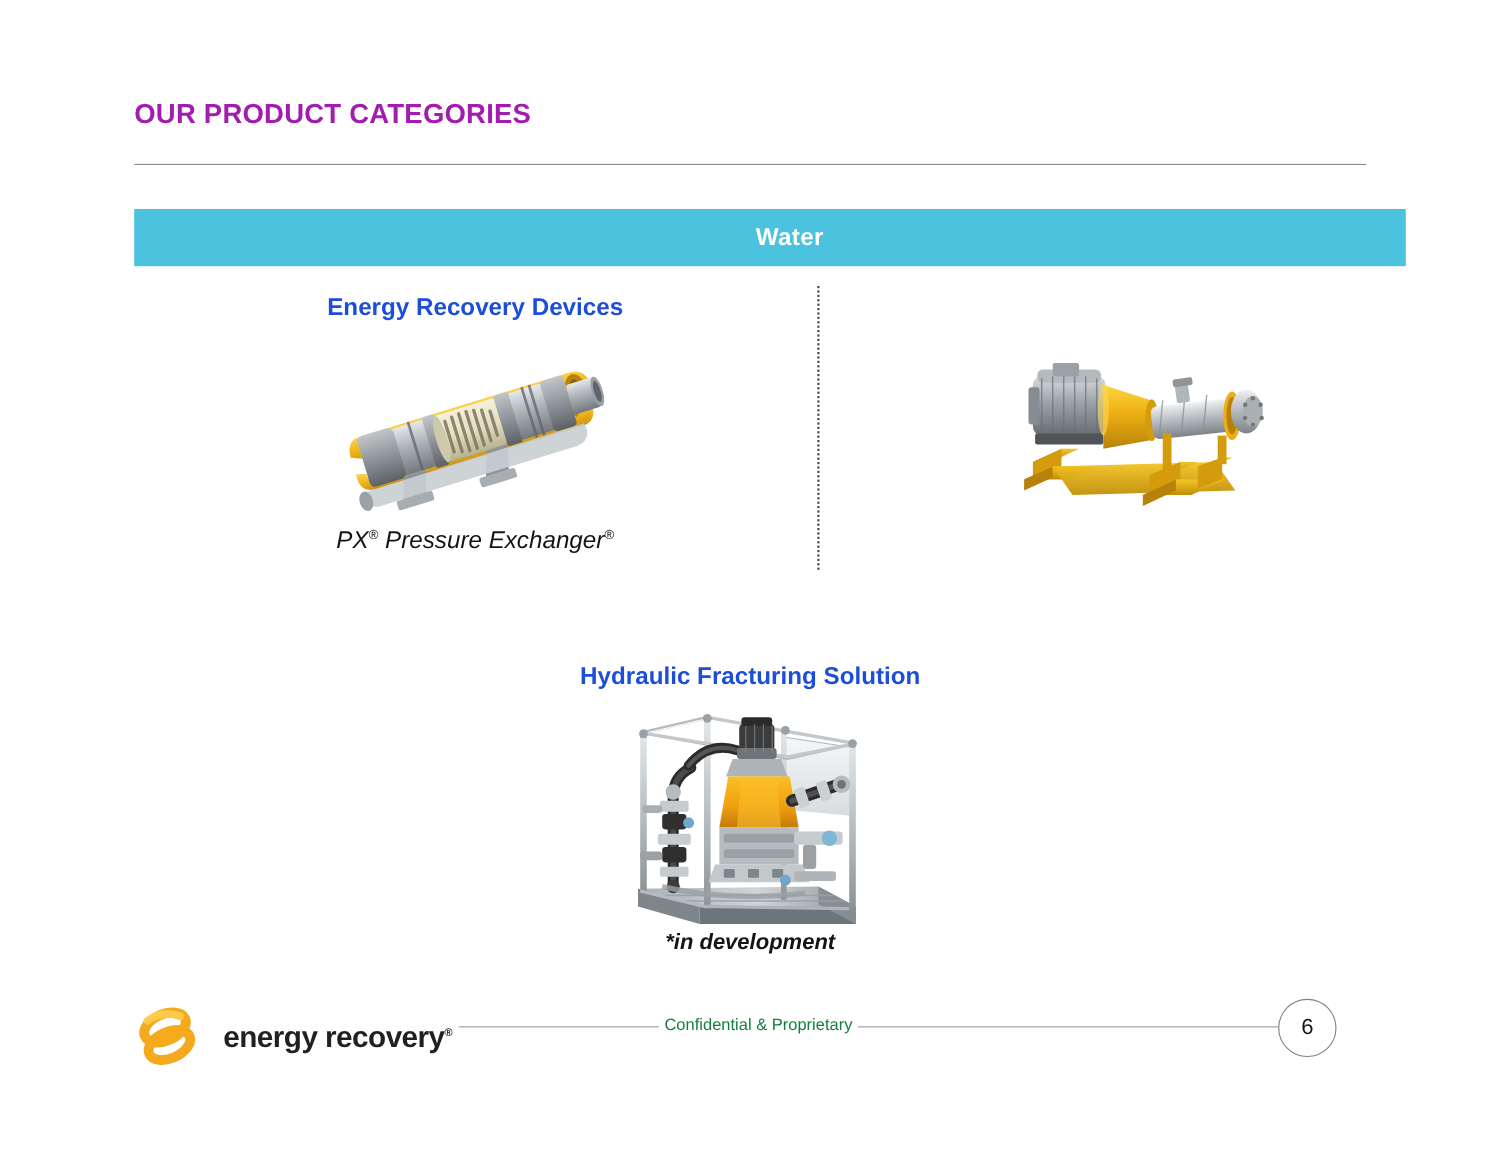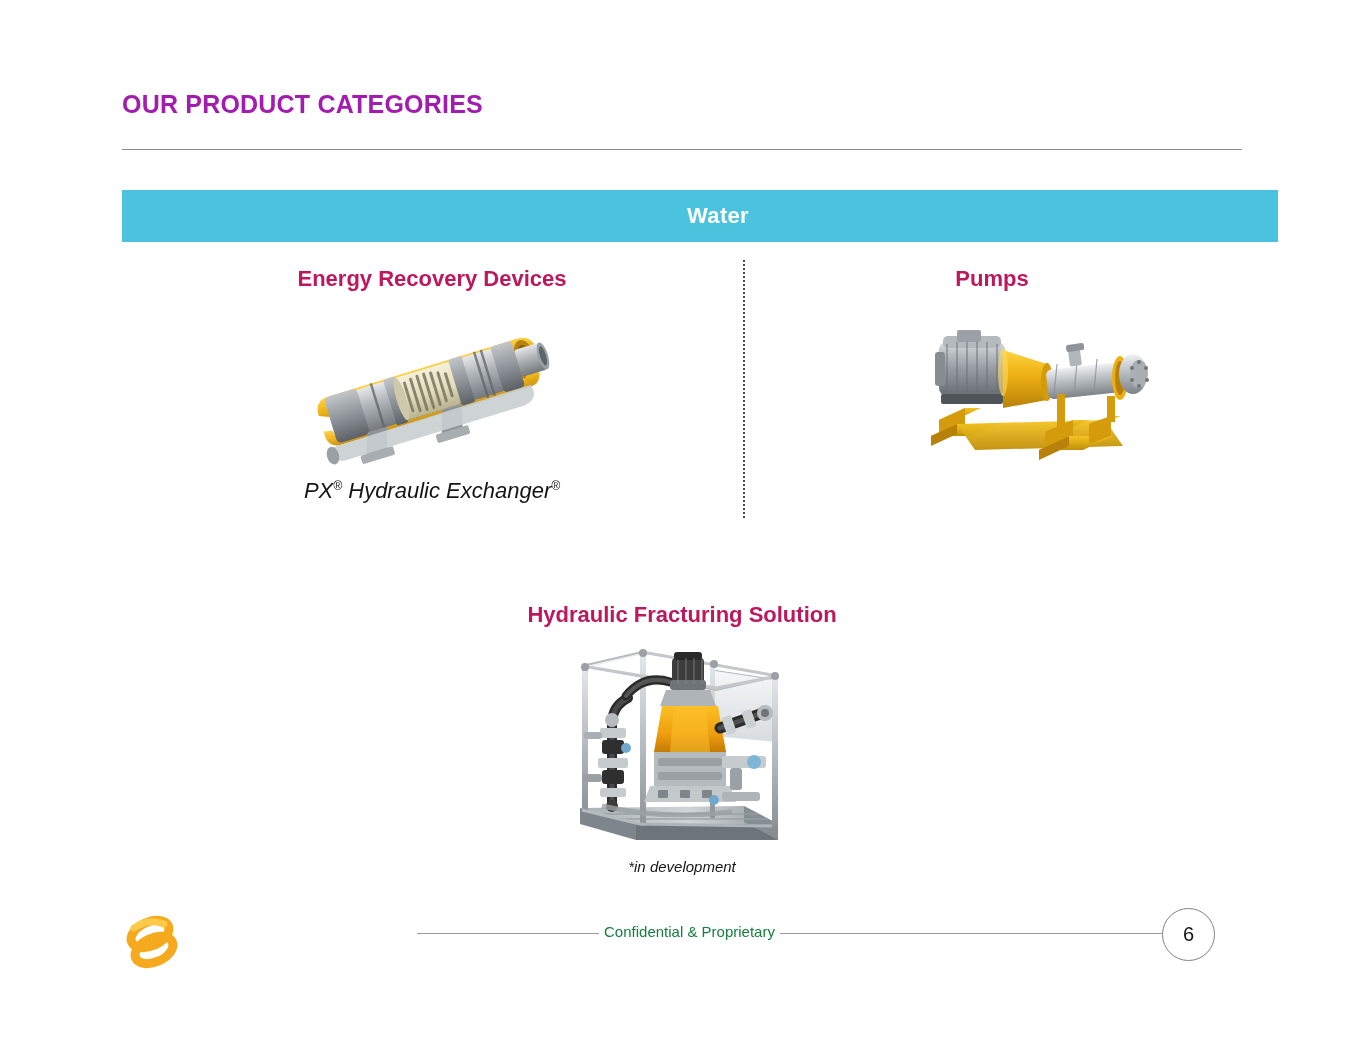--- a/index.html
+++ b/index.html
@@ -72,21 +72,21 @@
     position: absolute;
     left: 60px;
     top: 208px;
     width: 1120px;
     height: 280px;
   }
   .col-heading {
     position: absolute;
     font-size: 22px;
     font-weight: bold;
-    color: #be185d;
+    color: #1d4ed8;
     white-space: nowrap;
     text-align: center;
   }
   .heading-erd {
     left: 0;
     top: 16px;
     width: 620px;
   }
   .heading-pumps {
     left: 620px;
@@ -127,23 +127,24 @@
     width: 1120px;
     height: 300px;
   }
   .heading-frac {
     left: 0;
     top: 12px;
     width: 1120px;
   }
   .caption-dev {
     left: 0;
-    top: 268px;
+    top: 256px;
     width: 1120px;
-    font-size: 15px;
+    font-size: 20px;
+    font-weight: bold;
   }
 
   
   .art {
     position: absolute;
     overflow: hidden;
   }
   .art-erd {
     left: 175px;
     top: 58px;
@@ -241,21 +242,20 @@
   <div class="title-rule"></div>
 
   <div class="banner banner-water">
     <span>Water</span>
   </div>
 
   <div class="water-section">
 
     <div class="col-heading heading-erd">Energy Recovery Devices</div>
 
-    <div class="col-heading heading-pumps">Pumps</div>
 
     <div class="divider-dotted"></div>
 
     <div class="art art-erd">
       <svg viewBox="0 0 270 165" width="270" height="165" aria-hidden="true">
         <defs>
           <linearGradient id="gShellY" x1="0" y1="0" x2="0" y2="1">
             <stop offset="0%" stop-color="#fbd24a"></stop>
             <stop offset="45%" stop-color="#f0b618"></stop>
             <stop offset="100%" stop-color="#c98c0a"></stop>
@@ -407,21 +407,21 @@
           <rect x="148" y="42" width="12" height="16" rx="2" fill="#b0b6ba" transform="rotate(-8 154 50)"></rect>
           <rect x="145" y="36" width="18" height="7" rx="2" fill="#8e9499" transform="rotate(-8 154 39)"></rect>
 
           <rect x="186" y="88" width="8" height="26" fill="#d49b0c"></rect>
           <rect x="136" y="86" width="8" height="36" fill="#d49b0c"></rect>
         </g>
       </svg>
     </div>
 
     <div class="col-caption caption-px">
-      <span>PX</span><sup>®</sup><span> Hydraulic Exchanger</span><sup>®</sup>
+      <span>PX</span><sup>®</sup><span> Pressure Exchanger</span><sup>®</sup>
     </div>
   </div>
 
 
   <div class="oilgas-section">
 
     <div class="col-heading heading-frac">Hydraulic Fracturing Solution</div>
 
     <div class="art art-frac">
       <svg viewBox="0 0 250 215" width="250" height="215" aria-hidden="true">
@@ -565,20 +565,21 @@
     <div class="logo-wrap">
       <span>
         <svg viewBox="0 0 70 58" width="70" height="58" aria-hidden="true">
           <g fill="none" stroke="#f5aa1e" stroke-width="9" stroke-linecap="round">
             <ellipse cx="30" cy="22" rx="20" ry="12" transform="rotate(-24 30 22)"></ellipse>
             <ellipse cx="34" cy="38" rx="20" ry="12" transform="rotate(-24 34 38)"></ellipse>
           </g>
           <path d="M14 16 q14 -10 30 -4" stroke="#ffc94a" stroke-width="7" fill="none" stroke-linecap="round"></path>
         </svg>
       </span>
+      <span class="logo-word"><span>energy recovery</span><sup>®</sup></span>
     </div>
 
     <div class="footer-rule-left"></div>
 
     <div class="footer-text">Confidential &amp; Proprietary</div>
 
     <div class="footer-rule-right"></div>
 
     <div class="page-circle">
       <span>6</span>

